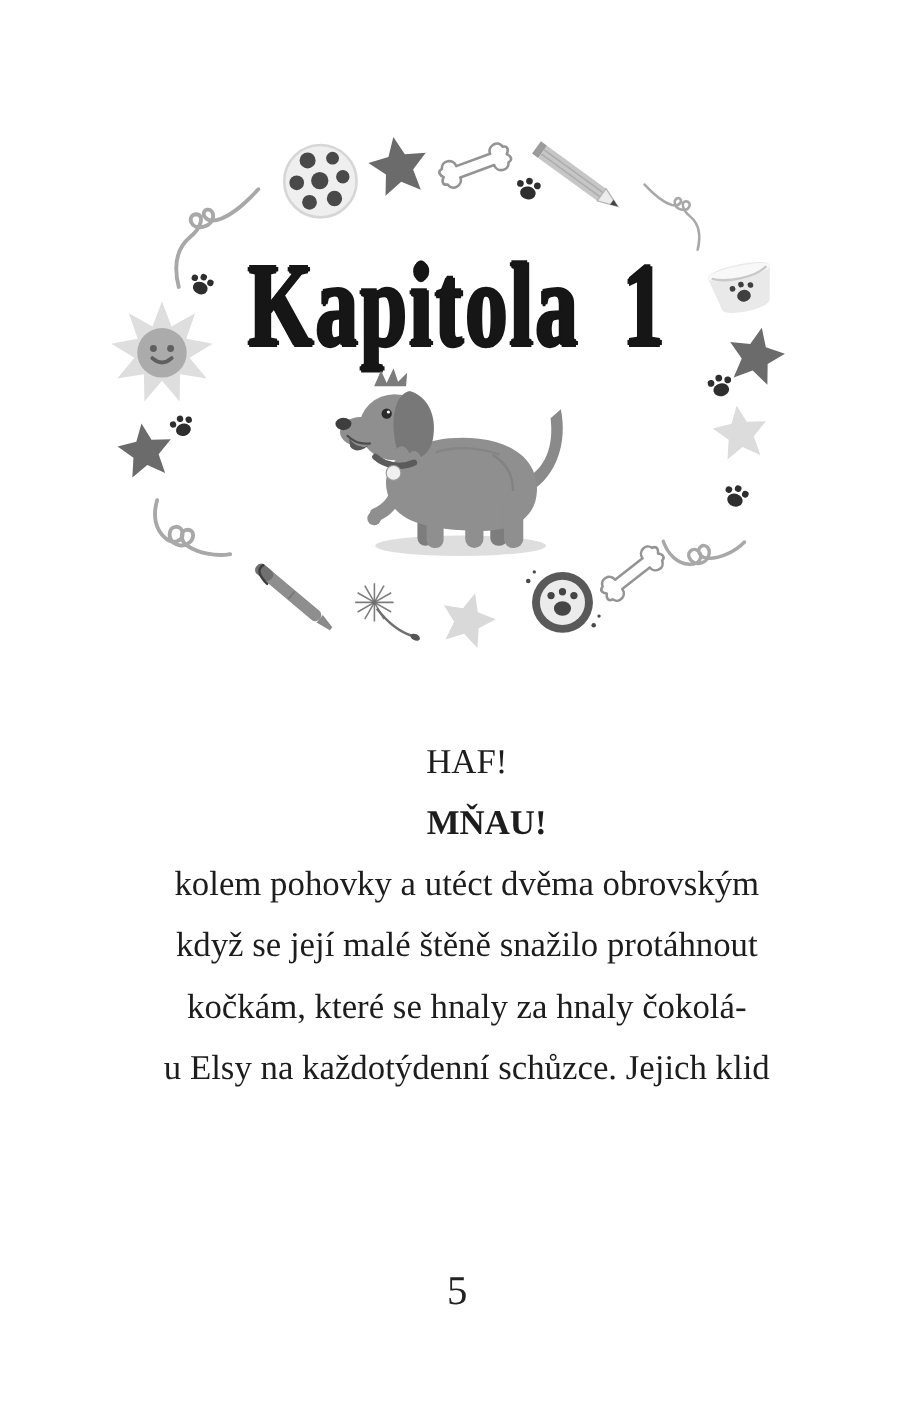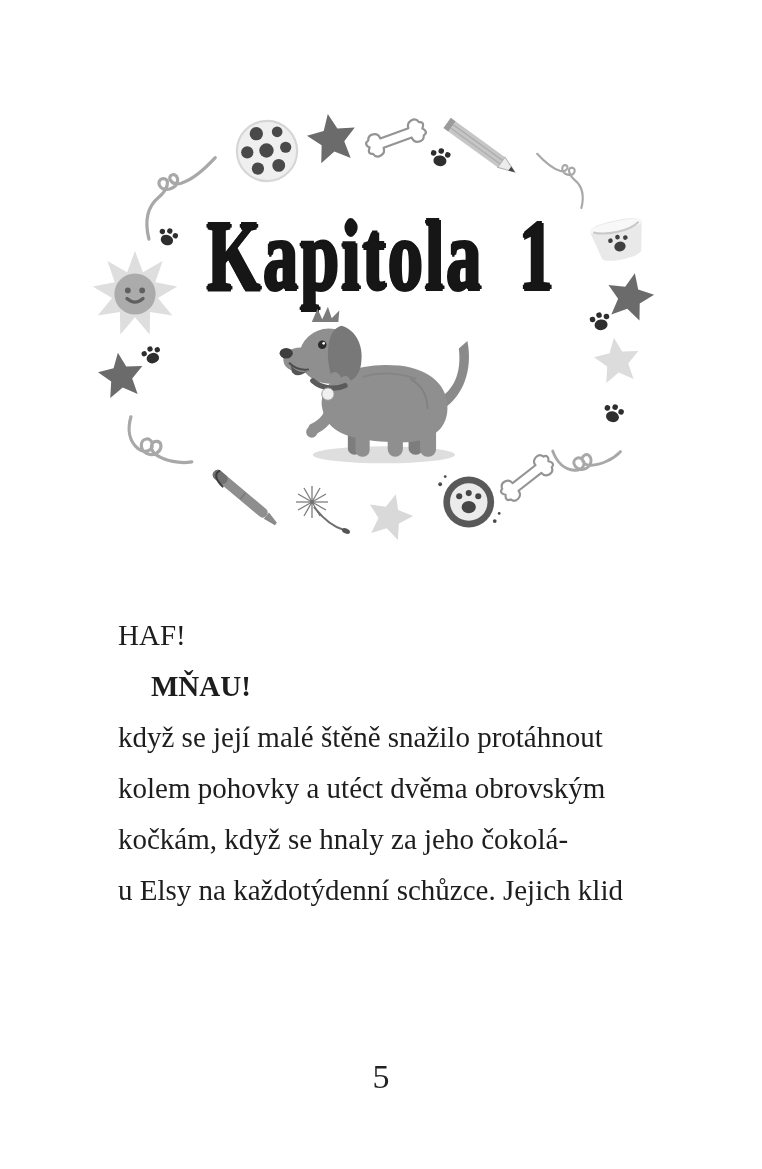--- a/index.html
+++ b/index.html
@@ -37,21 +37,21 @@
   
   .body-text {
     position: absolute;
     left: 118px;
     top: 610px;
     width: 542px;
     font-size: 29px;
     line-height: 51px;
     color: #1d1d1d;
   }
-  .body-text .line { white-space: nowrap; }
+  .body-text .line { white-space: nowrap; text-align: center; }
   .body-text .indent { padding-left: 33px; font-weight: bold; }
   .page-number {
     position: absolute;
     top: 1058px;
     left: 0;
     width: 100%;
     text-align: center;
     font-size: 34px;
     color: #222222;
   }
@@ -255,21 +255,21 @@
 
   <div class="chapter-title">Kapitola 1</div>
 
   <svg class="deco" style="left:268px;top:303px;width:228px;height:166px">
       <use href="#sym-dog"></use>
     </svg>
 
   <div class="body-text">
     <div class="line">HAF!</div>
     <div class="line indent">MŇAU!</div>
+    <div class="line">kolem pohovky a utéct dvěma obrovským</div>
     <div class="line">když se její malé štěně snažilo protáhnout</div>
-    <div class="line">kolem pohovky a utéct dvěma obrovským</div>
-    <div class="line">kočkám, když se hnaly za jeho čokolá-</div>
+    <div class="line">kočkám, které se hnaly za hnaly čokolá-</div>
     <div class="line">u Elsy na každotýdenní schůzce. Jejich klid</div>
   </div>
 
   <div class="page-number">5</div>
 
 </div>
 
 </body></html>

